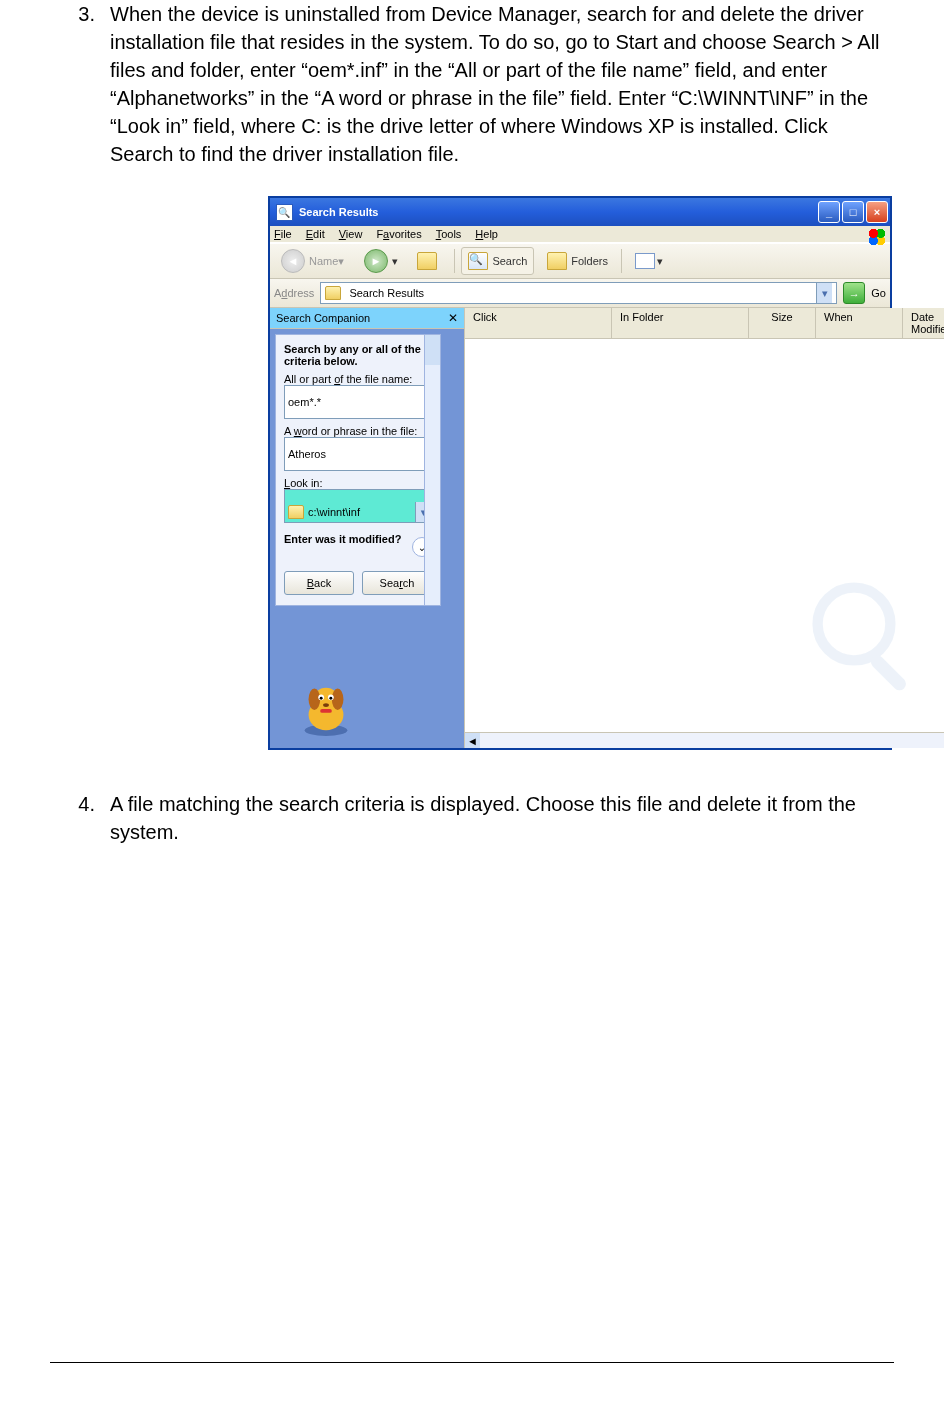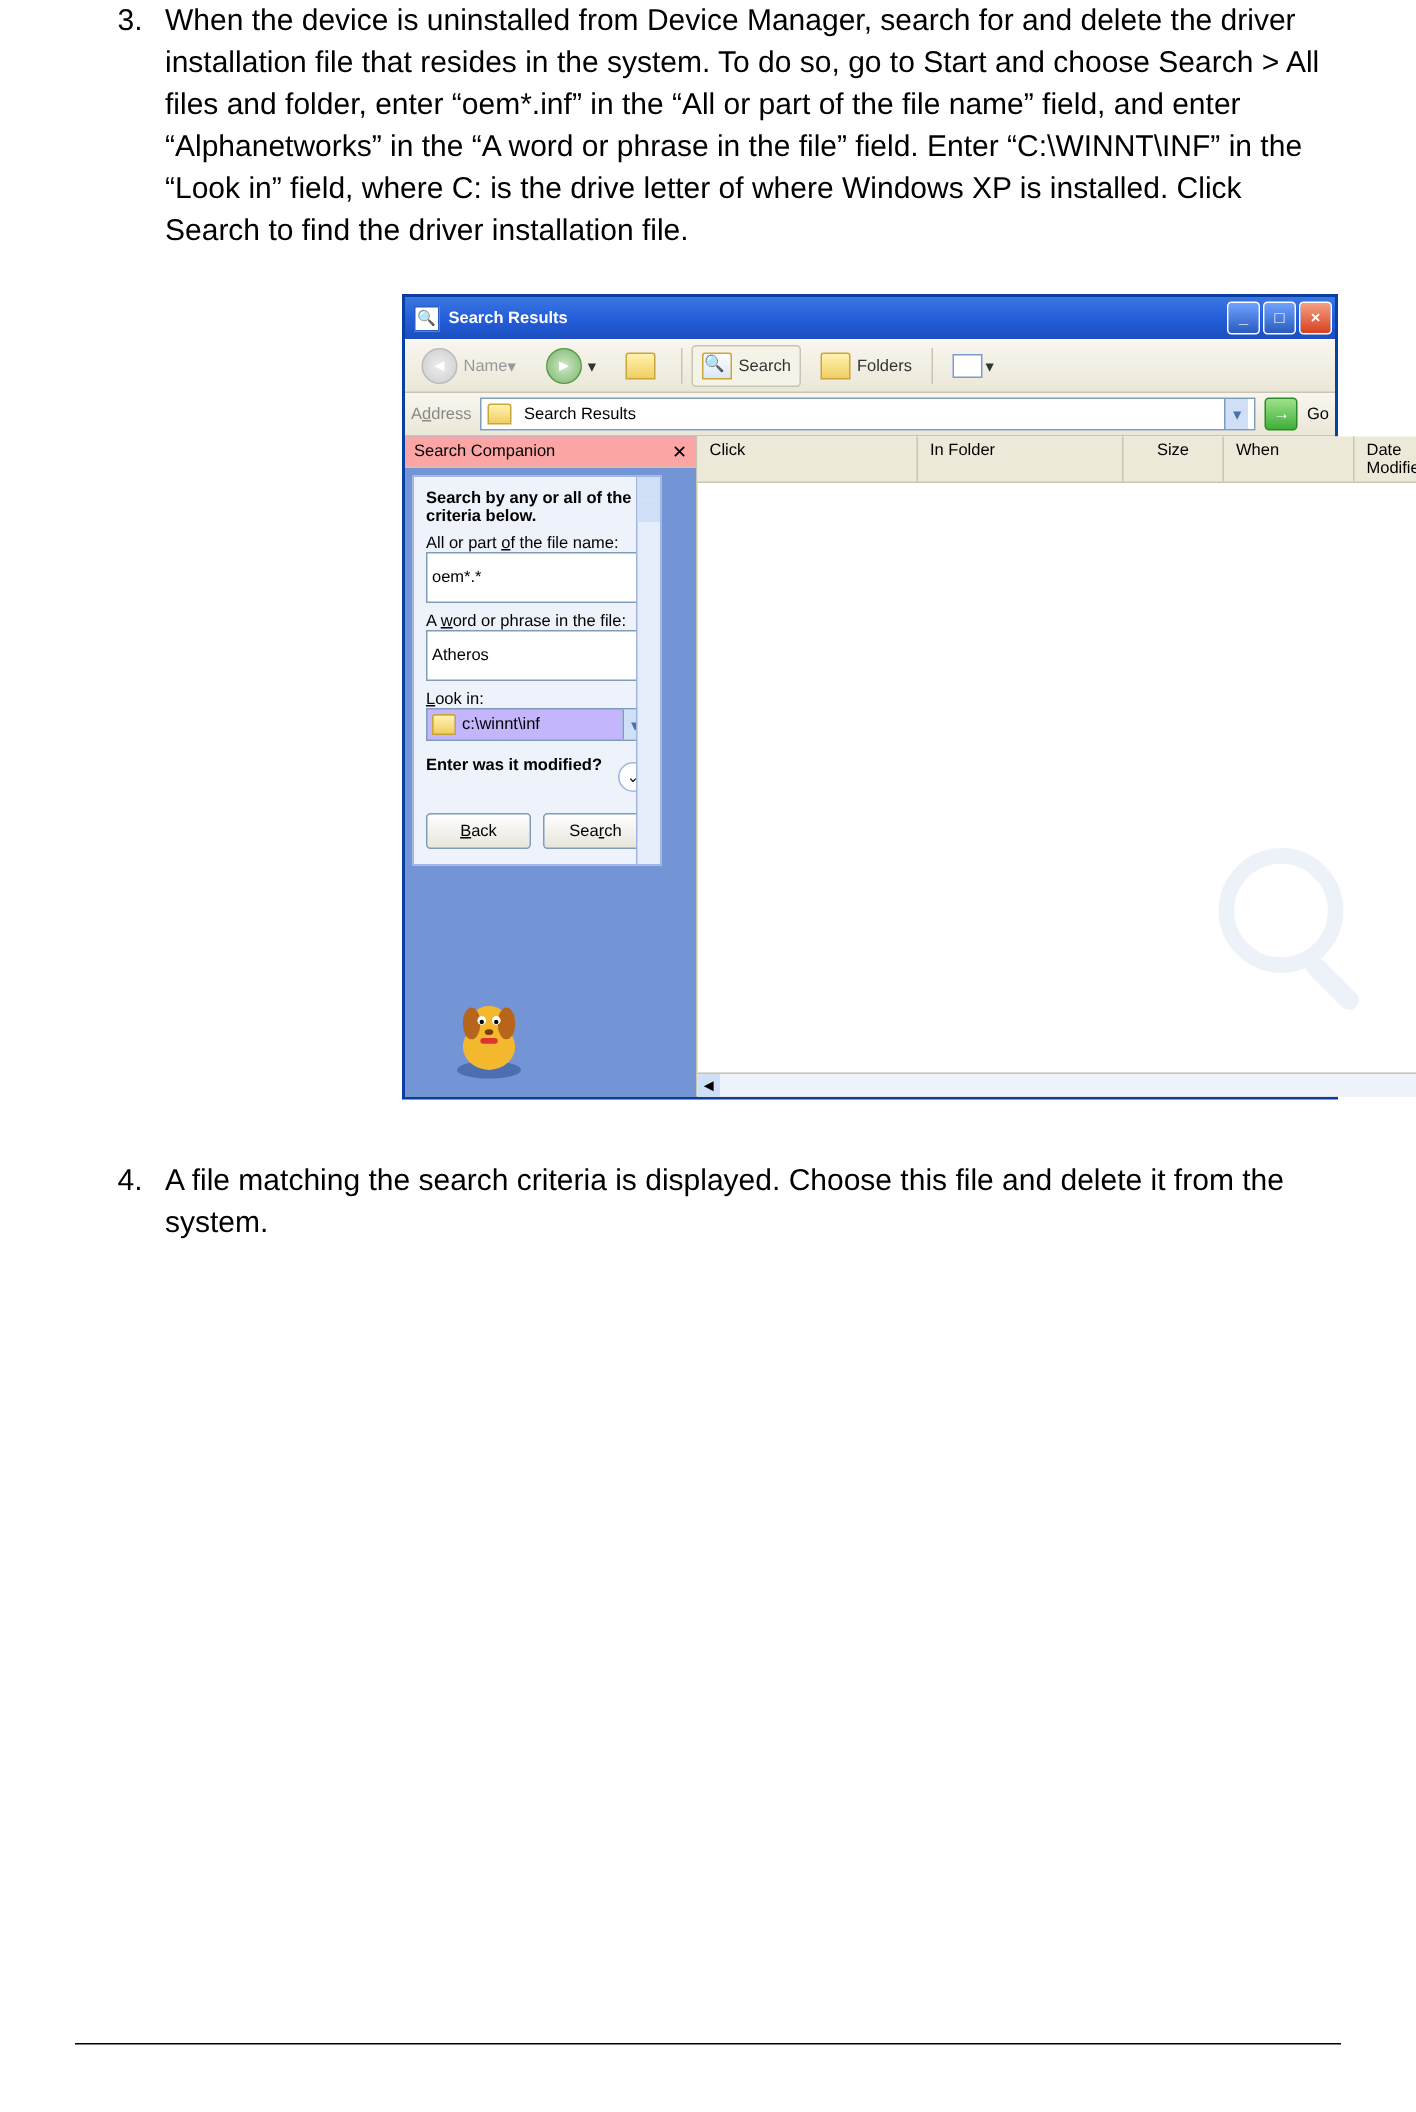--- a/index.html
+++ b/index.html
@@ -26,28 +26,28 @@
 .sep{width:1px;height:24px;background:#c9c5b4}
 .ficon{width:18px;height:16px;background:linear-gradient(#fff2b0,#f0cf63);border:1px solid #c9a63a;border-radius:2px 2px 0 0;margin-right:4px}
 .views{width:18px;height:14px;border:1px solid #7a9acb;background:#fff;margin-right:2px}
 .addrbar{background:linear-gradient(#f8f6ef,#ebe7d7);border-bottom:1px solid #c9c5b4;padding:3px 4px;display:flex;align-items:center;gap:6px}
 .addrbar .lbl{color:#888}
 .addrinput{flex:1;height:20px;border:1px solid #7f9db9;background:#fff;display:flex;align-items:center;padding:0 4px;gap:4px}
 .addrinput .drop{margin-left:auto;color:#4a6fae;background:#cfe0f6;border-left:1px solid #7f9db9;width:15px;height:20px;display:flex;align-items:center;justify-content:center}
 .gobtn{width:20px;height:20px;background:linear-gradient(#9fe28a,#3fae3a);border:1px solid #2d8a29;border-radius:3px;color:#fff;display:flex;align-items:center;justify-content:center}
 .content{display:flex;height:440px}
 .leftpane{width:228px;border-right:1px solid #c9c5b4;display:flex;flex-direction:column;background:#7395d6}
-.lphdr{background:#fca5a5;border-bottom:1px solid #c9c5b4;padding:3px 6px;display:flex;align-items:center}
+.lphdr{background:#7dd3fc;border-bottom:1px solid #c9c5b4;padding:3px 6px;display:flex;align-items:center}
 .lphdr .x{margin-left:auto;font-size:12px}
 .lbody{flex:1;position:relative;padding:5px}
 .searchcard{background:#eef2fb;border:1px solid #9fb4e0;margin-right:18px;padding:8px 8px 10px 8px;position:relative}
 .searchcard b{font-size:11px}
 .searchcard label{display:block;margin-top:6px;font-size:11px}
 .searchcard input[type=text]{width:100%;box-sizing:border-box;height:34px;border:1px solid #7f9db9;font-size:11px;padding:0 3px;background:#fff}
-.lookin{display:flex;align-items:center;border:1px solid #7f9db9;height:20px;background:#c4b5fd;padding:0 0 0 3px}
+.lookin{display:flex;align-items:center;border:1px solid #7f9db9;height:20px;background:#5eead4;padding:12px 0 0 3px}
 .lookin .ficon{width:14px;height:12px}
 .lookin .drop{margin-left:auto;width:15px;height:20px;background:#cfe0f6;border-left:1px solid #7f9db9;display:flex;align-items:center;justify-content:center;color:#4a6fae}
 .chev{width:18px;height:18px;border:1px solid #9fb4e0;border-radius:50%;background:#fff;display:flex;align-items:center;justify-content:center;font-size:10px;float:right;margin-top:4px}
 .sc-scroll{width:15px;background:#e6eefc;border-left:1px solid #9fb4e0;position:absolute;top:0;right:0;bottom:0}
 .sc-scroll::before,.sc-scroll::after{content:"";display:block;height:15px;background:#cfe0f6}
 .btns{display:flex;gap:8px;justify-content:center;margin-top:14px}
 .xpbtn{width:68px;height:22px;border:1px solid #7f9db9;border-radius:3px;background:linear-gradient(#fefefe,#e8e5da);font-size:11px;display:flex;align-items:center;justify-content:center}
 .dog{position:absolute;left:25px;bottom:10px;width:62px;height:62px}
 .dog svg{width:100%;height:100%}
 .rightpane{flex:1;display:flex;flex-direction:column;background:#fff}
@@ -78,20 +78,29 @@
   <div class="titlebar">
     <div class="appicon">🔍</div>
     <span>Search Results</span>
     <div class="winbtns">
       <div class="winbtn">_</div>
       <div class="winbtn">□</div>
       <div class="winbtn close">×</div>
     </div>
   </div>
 
+  <div class="menubar">
+    <span><u>F</u><span></span>ile</span>
+    <span><u>E</u>dit</span>
+    <span><u>V</u>iew</span>
+    <span>F<u>a</u>vorites</span>
+    <span><u>T</u>ools</span>
+    <span><u>H</u>elp</span>
+    <div class="xplogo"></div>
+  </div>
 
   <div class="toolbar">
     <div class="tbtn dis"><div class="circ">◄</div><span>Name</span> ▾</div>
     <div class="tbtn enabled"><div class="circ">►</div>▾</div>
     <div class="tbtn dis">
           <div class="ficon"></div>
         </div>
     <div class="sep"></div>
     <div class="tbtn enabled" style="border:1px solid #c9c5b4;background:#f5f2e7">
           <div class="ficon" style="background:linear-gradient(#fff,#d9e6f7);position:relative">🔍</div>

